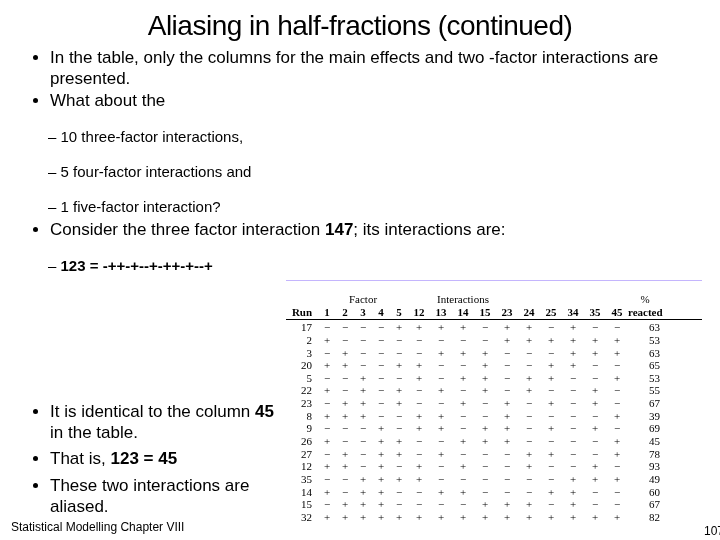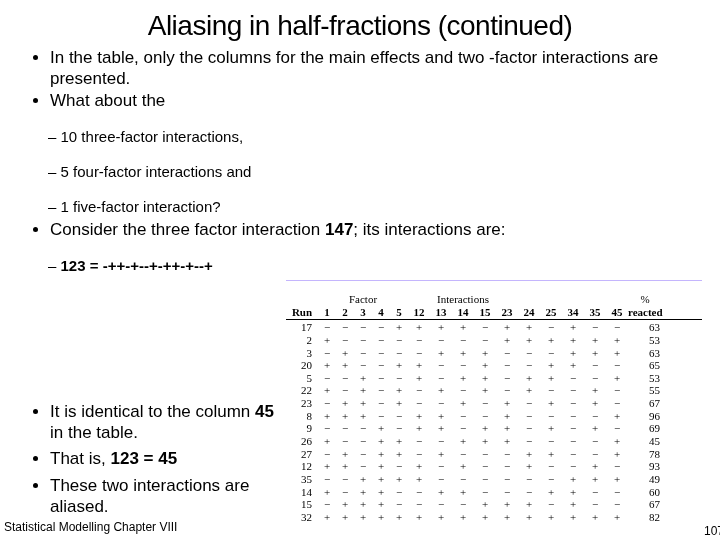--- a/index.html
+++ b/index.html
@@ -14,21 +14,21 @@
   .leftcol{flex:0 0 260px}
   .leftcol ul.b1{padding-left:28px}
   .leftcol ul.b1>li{margin-bottom:6px}
   .tbl{flex:1;font-family:"Times New Roman",serif;font-size:11px;line-height:1.15;border-top:1px solid #c4b5fd;padding-top:12px}
   .thead{display:grid;grid-template-columns:32px repeat(5,18px) repeat(5,22px) repeat(5,22px) 34px;text-align:center;font-weight:700}
   .tgroup{display:grid;grid-template-columns:32px 90px 110px 110px 34px;text-align:center;font-size:11px}
   .tbody .trow{display:grid;grid-template-columns:32px repeat(5,18px) repeat(5,22px) repeat(5,22px) 34px;text-align:center}
   .tbody .trow>div:first-child{text-align:right;padding-right:6px}
   .tbody .trow>div:last-child{text-align:right;padding-right:2px}
   .tbl .rule{border-bottom:1px solid #000;margin:1px 0 1px 0}
-  .footer{position:absolute;bottom:6px;left:4px;font-size:12px}
+  .footer{position:absolute;bottom:6px;left:11px;font-size:12px}
   .pageno{position:absolute;bottom:2px;right:2px;font-size:12px;transform:translateX(6px)}
   b{font-weight:bold}
 </style>
 </head>
 <body>
 
 <div class="slide">
 
   <h1 class="title">Aliasing in half-fractions (continued)</h1>
 
@@ -236,21 +236,21 @@
             <div>+</div>
             <div>+</div>
             <div>−</div>
             <div>−</div>
             <div>+</div>
             <div>−</div>
             <div>−</div>
             <div>−</div>
             <div>−</div>
             <div>+</div>
-            <div>96</div>
+            <div>39</div>
           </div>
           <div class="trow">
             <div>9</div>
             <div>−</div>
             <div>−</div>
             <div>−</div>
             <div>+</div>
             <div>−</div>
             <div>+</div>
             <div>+</div>

